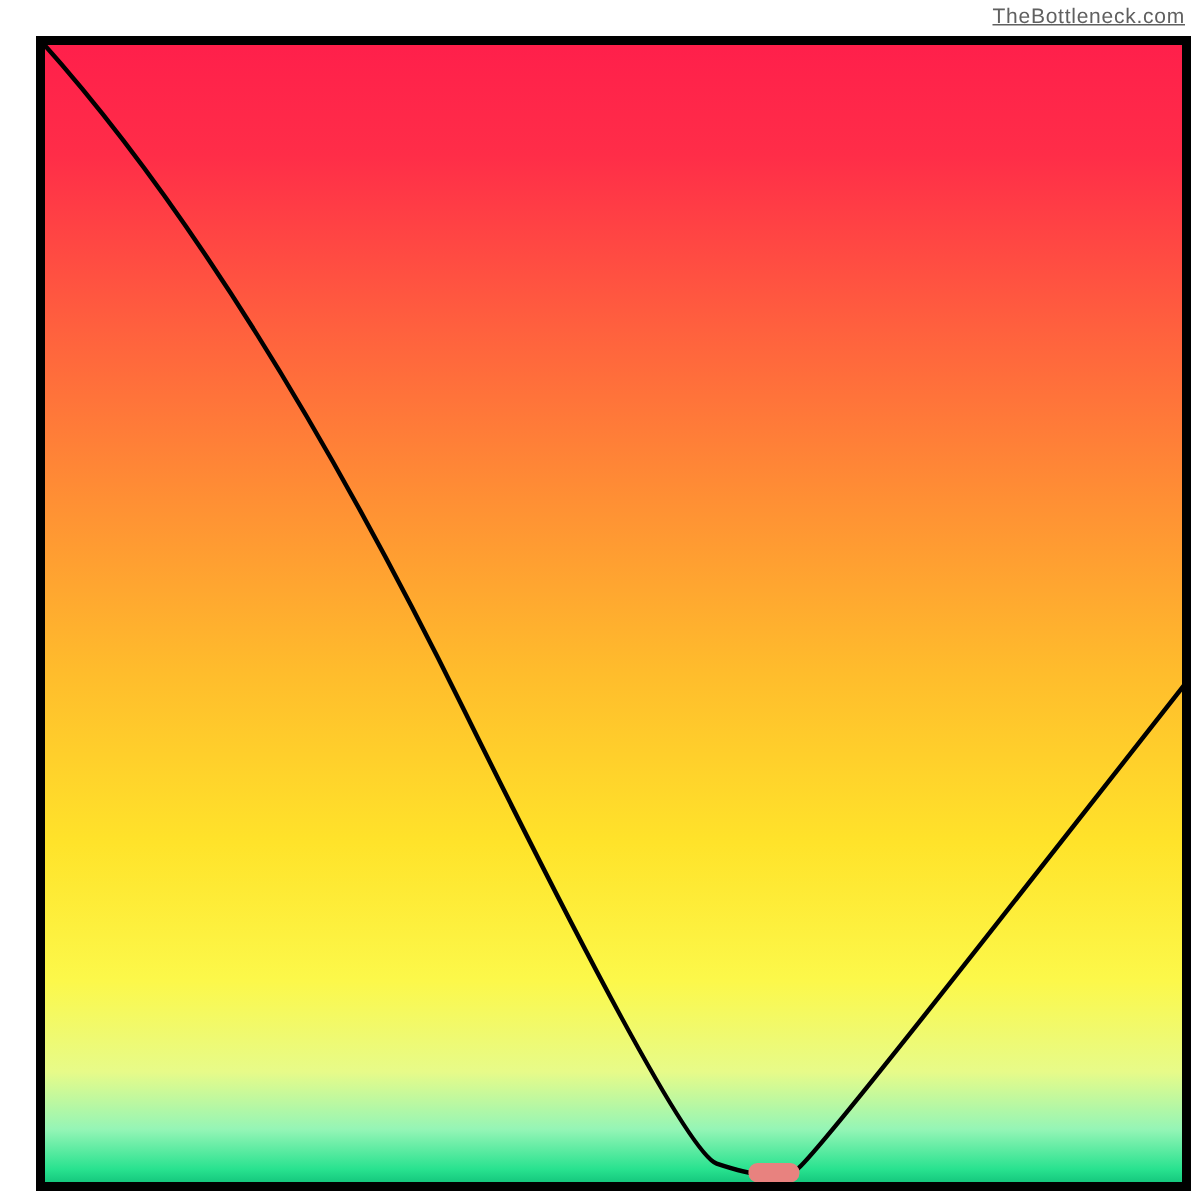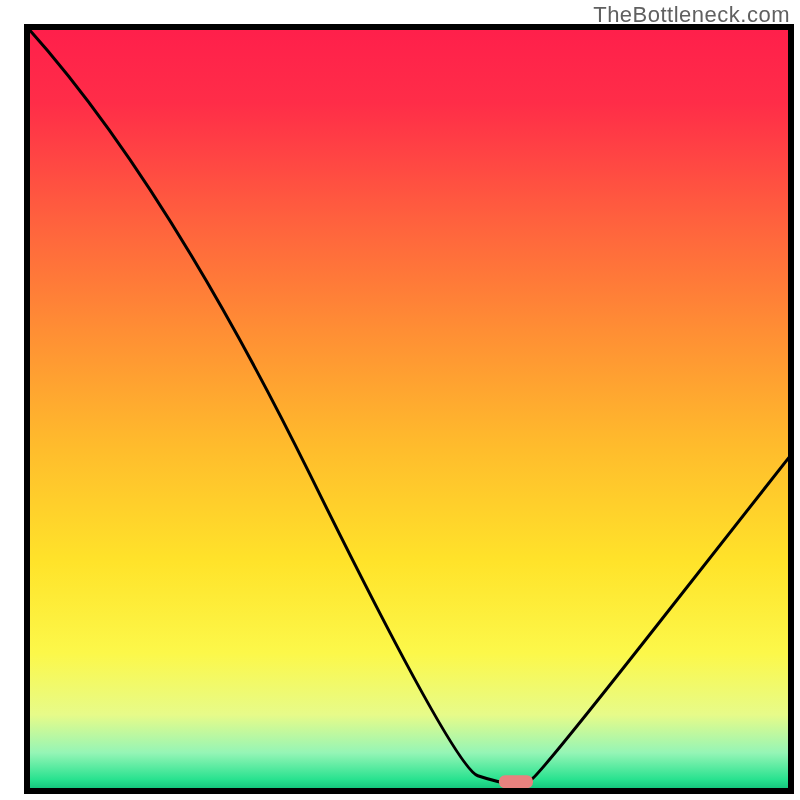--- a/index.html
+++ b/index.html
@@ -15,24 +15,25 @@
     position: relative;
     width: 800px;
     height: 800px;
     box-sizing: border-box;
   }
   .watermark {
     position: absolute;
     top: 2px;
     right: 10px;
     color: #606060;
-    font-size: 22px;
+    font-size: 14px;
     font-weight: 500;
     letter-spacing: 0.5px;
     z-index: 30;
+    text-decoration: underline;
   }
   svg {
     display: block;
   }
 </style>
 </head>
 <body>
 
 <div class="frame">
   <div class="watermark">TheBottleneck.com</div>

